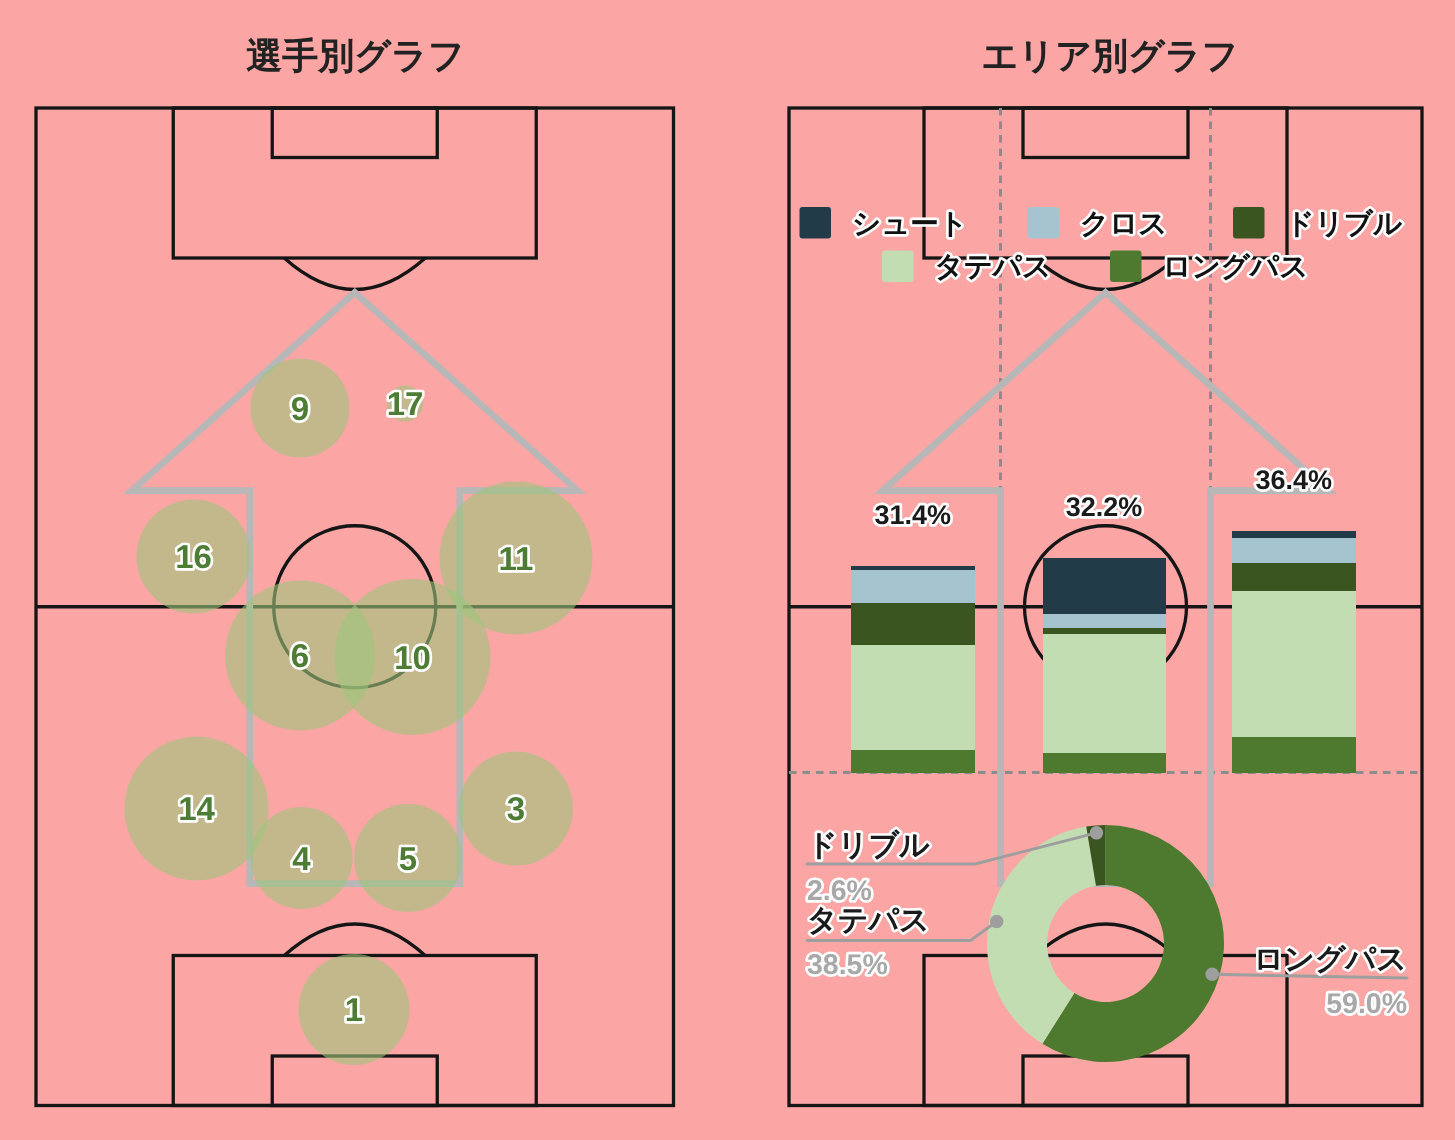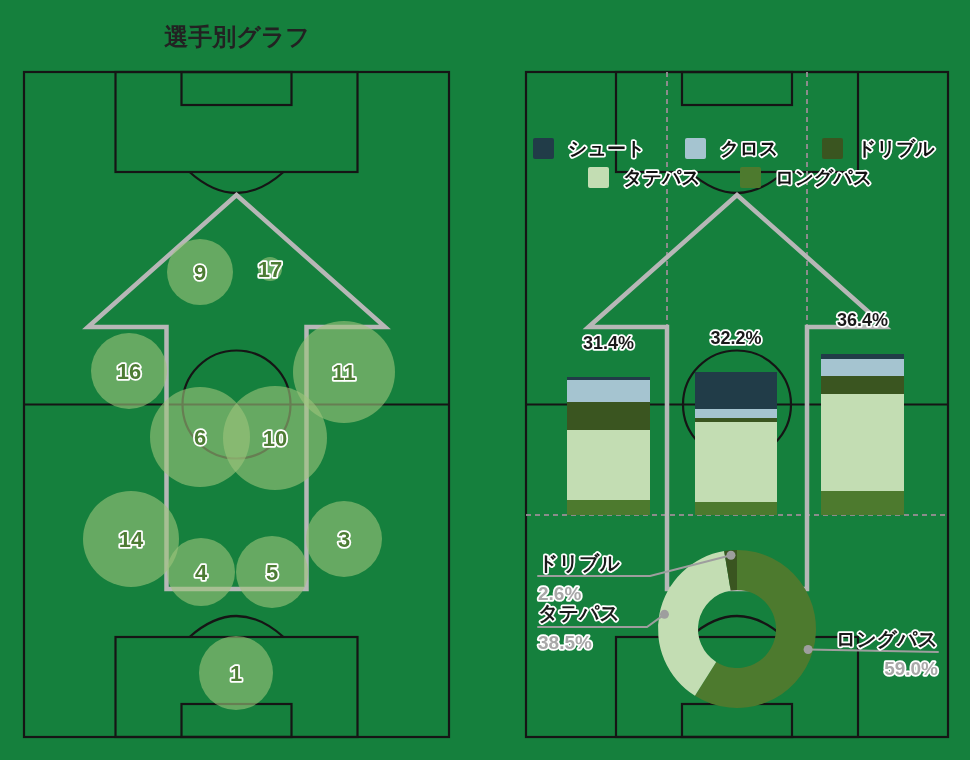--- a/index.html
+++ b/index.html
@@ -1,27 +1,28 @@
 <!DOCTYPE html>
 <html><head>
 <meta charset="utf-8">
 <style>
   html,body{margin:0;padding:0;background:#ffffff;}
-  #stage{position:relative;width:970px;height:760px;background:#15803d;overflow:hidden;
+  #stage{position:relative;width:970px;height:760px;background:#fca5a5;overflow:hidden;
          font-family:"Liberation Sans","DejaVu Sans",sans-serif;text-decoration:underline;}
   .chart-title{position:absolute;top:21px;transform:translateX(-50%);
                font-size:24px;font-weight:bold;color:#222;white-space:nowrap;}
   svg text{font-family:"Liberation Sans","DejaVu Sans",sans-serif;font-weight:bold;}
   .halo{paint-order:stroke;stroke:#ffffff;stroke-width:3.5px;stroke-linejoin:round;}
 </style>
 </head>
 <body>
 
 <div id="stage">
   <div class="chart-title" style="left:237px">選手別グラフ</div>
+  <div class="chart-title" style="left:740px">エリア別グラフ</div>
   <svg id="viz" width="970" height="760" viewBox="0 0 970 760">
       <g fill="none" stroke="#151515" stroke-width="2.2">
         <rect x="24" y="72" width="425" height="665"></rect>
         <line x1="24" y1="404.5" x2="449" y2="404.5"></line>
         <circle cx="236.5" cy="404.5" r="54"></circle>
         <rect x="115.5" y="72" width="242" height="100"></rect>
         <rect x="181.5" y="72" width="110" height="33"></rect>
         <path d="M 189.5 172 Q 236.5 214 283.5 172"></path>
         <rect x="115.5" y="637" width="242" height="100"></rect>
         <rect x="181.5" y="704" width="110" height="33"></rect>

